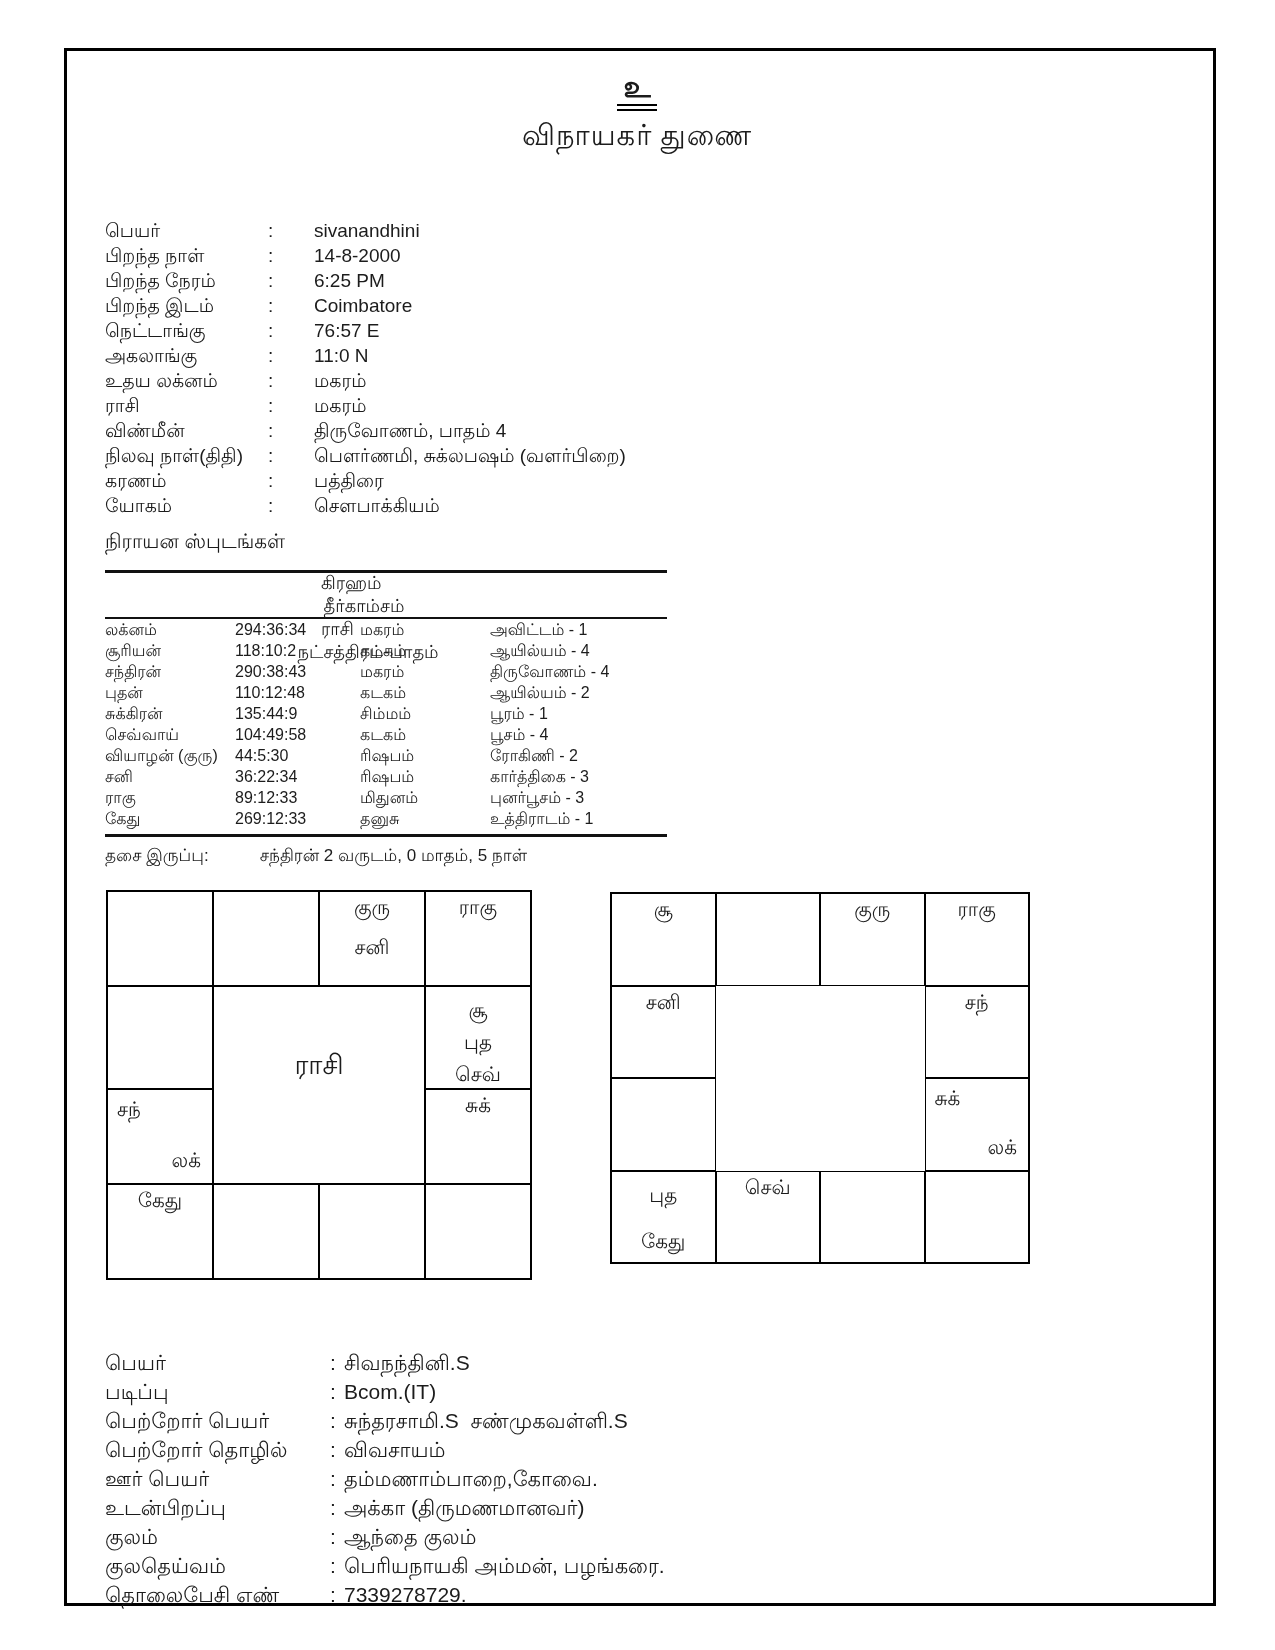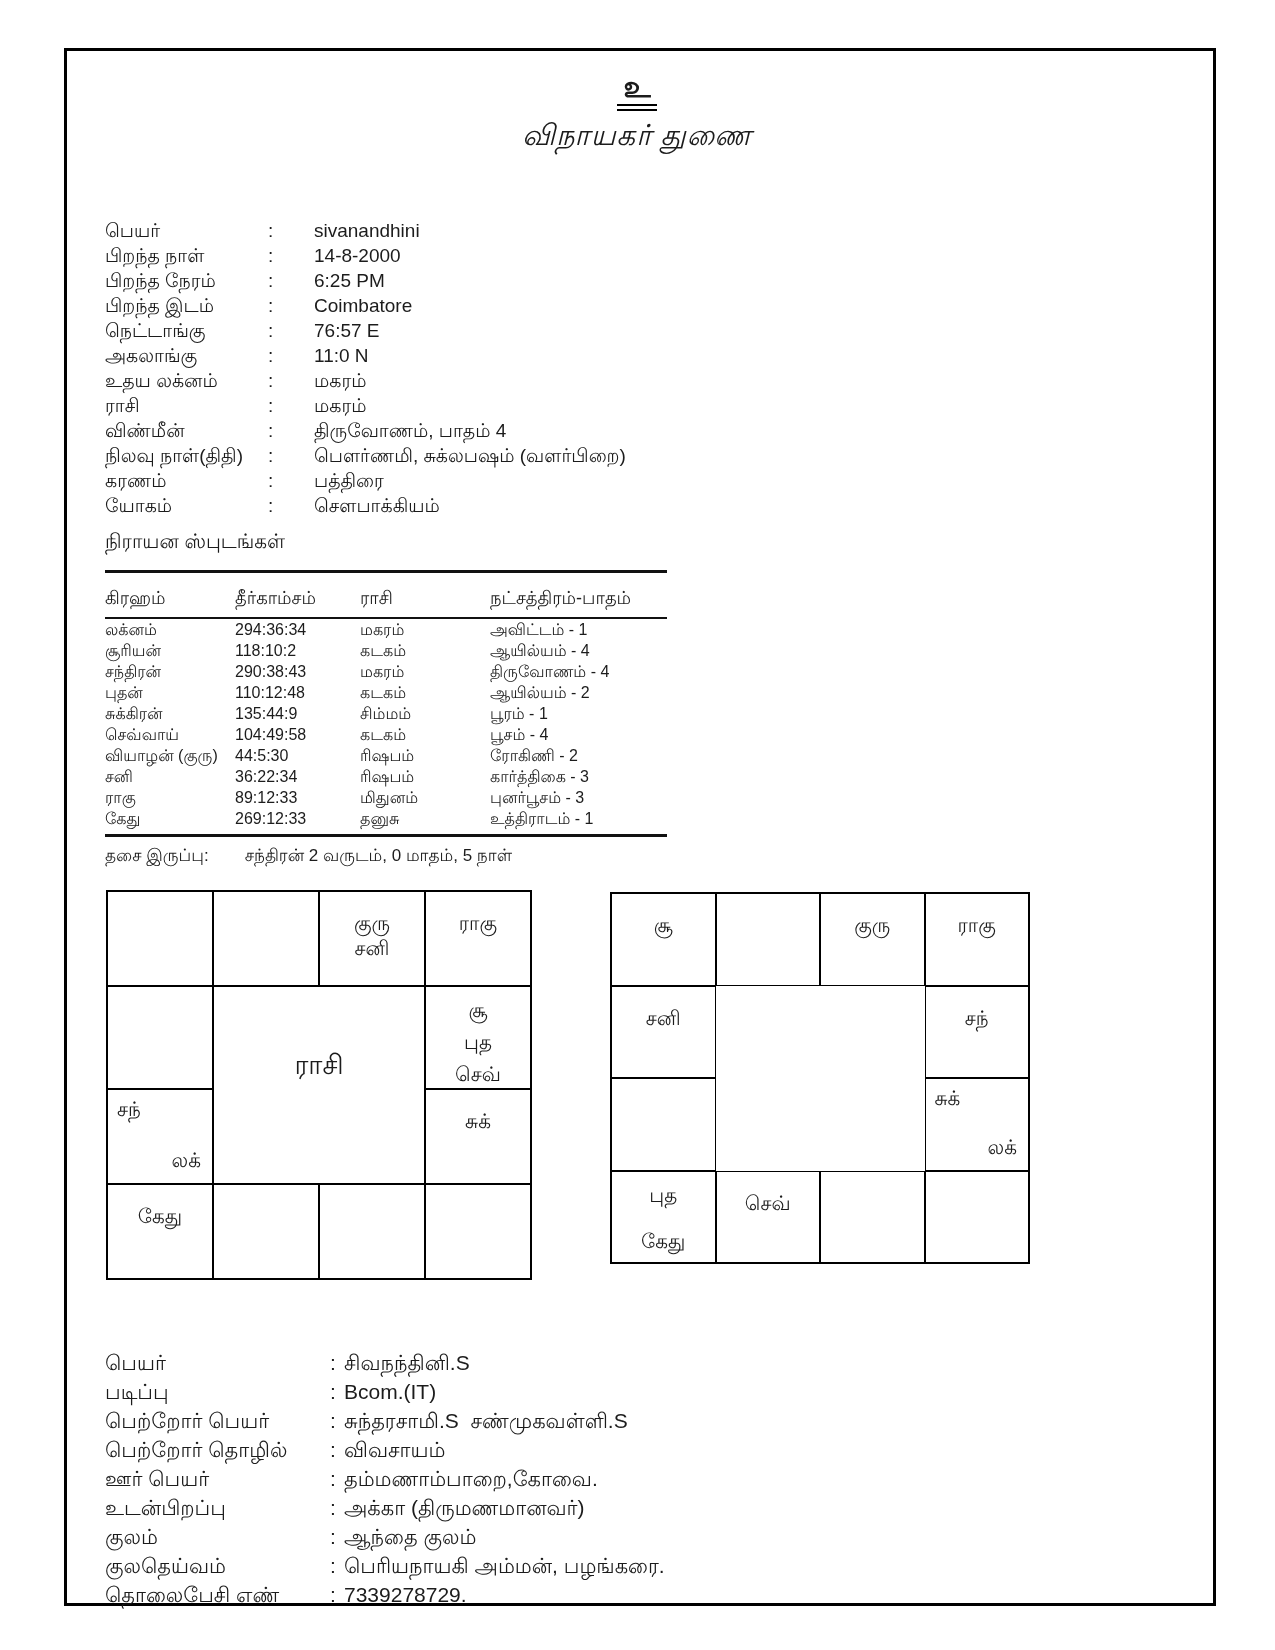--- a/index.html
+++ b/index.html
@@ -8,48 +8,48 @@
     font-family:"Liberation Sans", sans-serif; color:#1c1c1c; margin:0 auto;
     overflow:hidden;
   }
   .frame {
     position:absolute; left:64px; top:48px; width:1146px; height:1552px;
     border:3px solid #000;
   }
   
   .hdr { position:absolute; left:64px; top:70px; width:1146px; text-align:center; }
   .om { display:inline-block; font-size:30px; font-weight:bold; border-bottom:7px double #000; padding:0 6px 1px 6px; line-height:1.1; }
-  .invocation { margin-top:8px; font-size:29px; font-style:italic; font-family:"Liberation Serif", serif; letter-spacing:1px; }
+  .invocation { margin-top:8px; font-size:29px; font-family:"Liberation Serif", serif; letter-spacing:1px; }
   
   .bd { position:absolute; left:105px; top:218px; font-size:19px; }
   .bd .row { display:flex; line-height:25px; }
   .bd .lbl { width:163px; flex-shrink:0; }
   .bd .col { width:14px; }
   .bd .val { white-space:pre-wrap;margin-left:32px; }
   
   .ptitle { position:absolute; left:105px; top:530px; font-size:20px;text-align:right; }
   .ptable { position:absolute; left:105px; top:570px; width:562px; border-top:3px solid #111; border-bottom:3px solid #111; }
-  .ptable .thead { display:flex; height:38px; align-items:flex-end; padding-bottom:6px; border-bottom:2px solid #111; font-size:18px; }
+  .ptable .thead { display:flex; height:38px; align-items:center; padding-bottom:6px; border-bottom:2px solid #111; font-size:18px;flex-direction:column; }
   .ptable .trow { display:flex; line-height:21px; font-size:16px; }
   .ptable .trow:first-of-type { margin-top:4px; }
   .ptable .trow:last-of-type { margin-bottom:5px; }
   .c1 { width:130px; } .c2 { width:125px; } .c3 { width:130px; } .c4 { width:177px; }
   
   .dasa { position:absolute; left:105px; top:846px; font-size:17px; display:flex; }
-  .dasa .dval { margin-left:36px; }
+  .dasa .dval { margin-left:51px; }
   
   .schart { position:absolute; display:grid; grid-template-columns:repeat(4,1fr); grid-template-rows:repeat(4,1fr); border:1.5px solid #000; background:#fff; font-size:20px; }
   .schart .cell { border:1.5px solid #000; position:relative; }
   .center { grid-area:2/2/4/4; border:1.5px solid #000; display:flex; align-items:center; justify-content:center; }
   .center .ctitle { font-size:27px; margin-top:-36px; }
   .gr1c1{grid-area:1/1} .gr1c2{grid-area:1/2} .gr1c3{grid-area:1/3} .gr1c4{grid-area:1/4}
   .gr2c1{grid-area:2/1} .gr2c4{grid-area:2/4}
   .gr3c1{grid-area:3/1} .gr3c4{grid-area:3/4}
   .gr4c1{grid-area:4/1} .gr4c2{grid-area:4/2} .gr4c3{grid-area:4/3} .gr4c4{grid-area:4/4}
-  .stack { display:flex; flex-direction:column; align-items:center; padding-top:20px; }
+  .stack { display:flex; flex-direction:column; align-items:center; padding-top:4px; gap:15px; }
   .stack.tight { gap:7px; padding-top:12px; }
   .stack.wide { gap:21px; padding-top:12px; }
   .corner .tl { position:absolute; left:9px; top:8px; }
   .corner .br { position:absolute; right:11px; bottom:9px; }
   
   .pd { position:absolute; left:105px; top:1348px; font-size:21px; }
   .pd .row { display:flex; line-height:29px; }
   .pd .lbl { width:225px; flex-shrink:0; }
   .pd .col { width:12px; }
   .pd .val { margin-left:2px; white-space:pre-wrap; }

